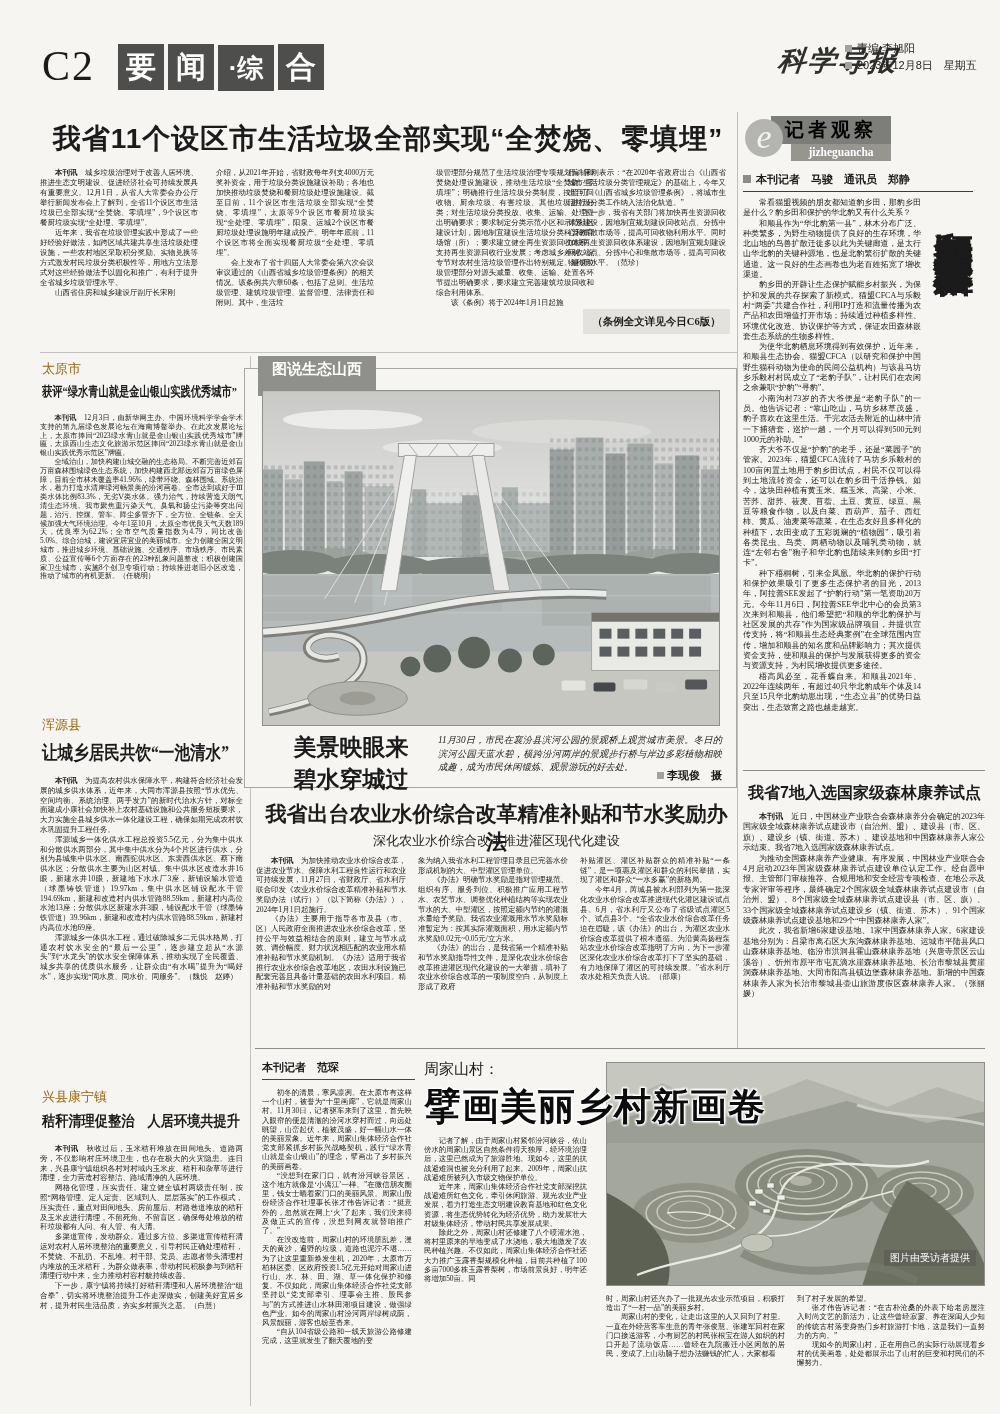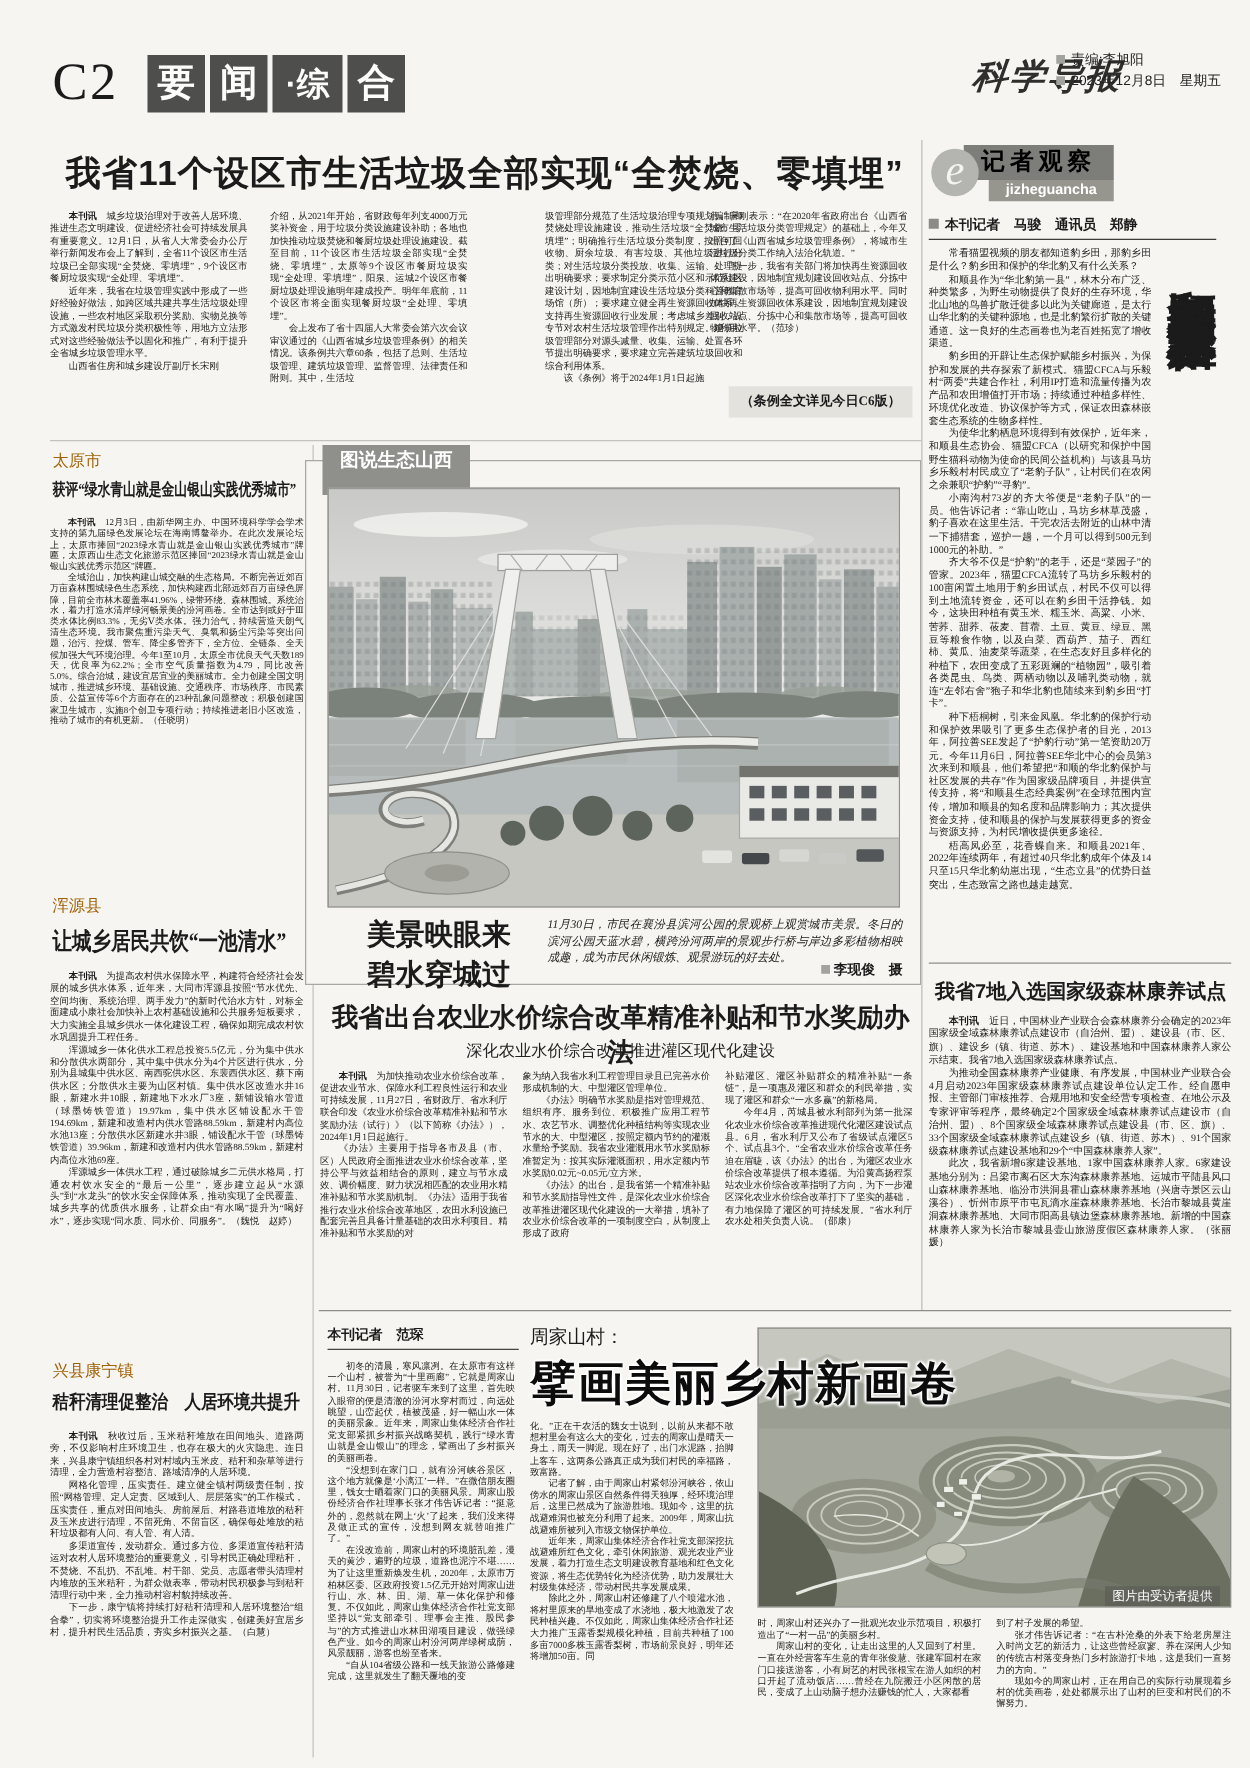--- a/index.html
+++ b/index.html
@@ -64,33 +64,33 @@
   
   .observer-badge { width:146px; height:45px; }
   .badge-e { position:absolute; left:0; top:3px; width:38px; height:38px; border-radius:50%;
     background:#b4b4b0; color:#f4f4f2; font-style:italic; font-size:34px; line-height:36px;
     text-align:center; font-family:"Liberation Serif",serif; z-index:2; }
   .badge-main { position:absolute; left:26px; top:0; width:120px; height:28px; background:#7d7d7a;
     color:#000000; font-size:19px; font-weight:900; letter-spacing:4px; text-align:center; line-height:28px;
     font-family:"Liberation Serif",serif; }
   .badge-sub { position:absolute; left:46px; top:28px; width:100px; height:17px; background:#96968f;
     color:#fff; font-size:11.5px; font-weight:700; text-align:center; line-height:17px;
-    font-family:Liberation Sans, sans-serif; }
+    font-family:Liberation Serif, serif; }
 
   
   .feature-box { border:1px solid #a8a8a3; background:#f6f5f1; }
   .feature-badge { background:#8f8f8b; color:#fff; font-size:15px; font-weight:700;
     font-family:"Liberation Sans",sans-serif; text-align:center; line-height:26px; }
   .caption-title { font-size:23px; font-weight:900; font-family:"Liberation Serif",serif; line-height:32px; }
   .caption-text { font-size:9.3px; line-height:13.5px; font-style:italic; text-align:justify; }
   .credit { font-size:11px; font-weight:700; font-family:"Liberation Sans",sans-serif; }
   .credit .sq { display:inline-block; width:7px; height:7px; background:#a2a29e; margin-right:3px; }
 
   .photo-frame { border:1px solid #8e8e8a; overflow:hidden; background:#b9bcb8; }
-  .photo-credit-overlay { position:absolute; right:8px; bottom:0; background:rgba(90,90,86,.6);
+  .photo-credit-overlay { position:absolute; right:8px; bottom:19px; background:rgba(90,90,86,.6);
     color:#fff; font-size:10px; padding:1px 6px; font-family:Liberation Mono, monospace; }
 
   .kicker2 { font-size:15px; font-family:"Liberation Sans",sans-serif; font-weight:400; }
   svg { display:block; }
 </style>
 </head>
 <body>
 
 <div class="abs edition" style="left:42px;top:42px;">C2</div>
 <div class="abs section-blocks" style="left:118px;top:44px;">
@@ -319,21 +319,20 @@
 <div class="abs textcol t-bot" style="left:262px;top:1088px;width:150px;height:322px;">
     <p>初冬的清晨，寒风凛冽。在太原市有这样一个山村，被誉为“十里画廊”，它就是周家山村。11月30日，记者驱车来到了这里，首先映入眼帘的便是清澈的汾河水穿村而过，向远处眺望，山峦起伏，植被茂盛，好一幅山水一体的美丽景象。近年来，周家山集体经济合作社党支部紧抓乡村振兴战略契机，践行“绿水青山就是金山银山”的理念，擘画出了乡村振兴的美丽画卷。</p>
     <p>“没想到在家门口，就有汾河峡谷景区，这个地方就像是‘小漓江’一样。”在微信朋友圈里，钱女士晒着家门口的美丽风景。周家山股份经济合作社理事长张才伟告诉记者：“挺意外的，忽然就在网上‘火’了起来，我们没来得及做正式的宣传，没想到网友就替咱推广了。”</p>
     <p>在没改造前，周家山村的环境脏乱差，漫天的黄沙，遍野的垃圾，道路也泥泞不堪……为了让这里重新焕发生机，2020年，太原市万柏林区委、区政府投资1.5亿元开始对周家山进行山、水、林、田、湖、草一体化保护和修复。不仅如此，周家山集体经济合作社党支部坚持以“党支部牵引、理事会主推、股民参与”的方式推进山水林田湖项目建设，做强绿色产业。如今的周家山村汾河两岸绿树成荫，风景靓丽，游客也纷至沓来。</p>
     <p>“自从104省级公路和一线天旅游公路修建完成，这里就发生了翻天覆地的变</p>
   </div>
 
 <div class="abs kicker2" style="left:424px;top:1060px;">周家山村：</div>
 <div class="abs bottom-head" style="left:424px;top:1082px;">擘画美丽乡村新画卷</div>
 <div class="abs textcol t-bot" style="left:424px;top:1136px;width:163px;height:274px;">
-    <p class="cont">化。”正在干农活的魏女士说到，以前从来都不敢想村里会有这么大的变化，过去的周家山是晴天一身土，雨天一脚泥。现在好了，出门水泥路，抬脚上客车，这两条公路真正成为我们村民的幸福路，致富路。</p>
     <p>记者了解，由于周家山村紧邻汾河峡谷，依山傍水的周家山景区自然条件得天独厚，经环境治理后，这里已然成为了旅游胜地。现如今，这里的抗战避难洞也被充分利用了起来。2009年，周家山抗战避难所被列入市级文物保护单位。</p>
     <p>近年来，周家山集体经济合作社党支部深挖抗战避难所红色文化，牵引休闲旅游、观光农业产业发展，着力打造生态文明建设教育基地和红色文化资源，将生态优势转化为经济优势，助力发展壮大村级集体经济，带动村民共享发展成果。</p>
     <p>除此之外，周家山村还修建了八个喷灌水池，将村里原来的旱地变成了水浇地，极大地激发了农民种植兴趣。不仅如此，周家山集体经济合作社还大力推广玉露香梨规模化种植，目前共种植了100多亩7000多株玉露香梨树，市场前景良好，明年还将增加50亩。同</p>
   </div>
 
 <div class="abs photo-frame" style="left:606px;top:1062px;width:379px;height:224px;">
   <svg viewBox="0 0 379 224" width="379" height="224">
     <rect width="379" height="224" fill="#a4a79c"></rect>
     <rect width="379" height="55" fill="#c6c8c0"></rect>
     <polygon points="0,46 55,20 120,48 200,16 280,44 330,24 379,40 379,66 0,66" fill="#b4b6ac"></polygon>

